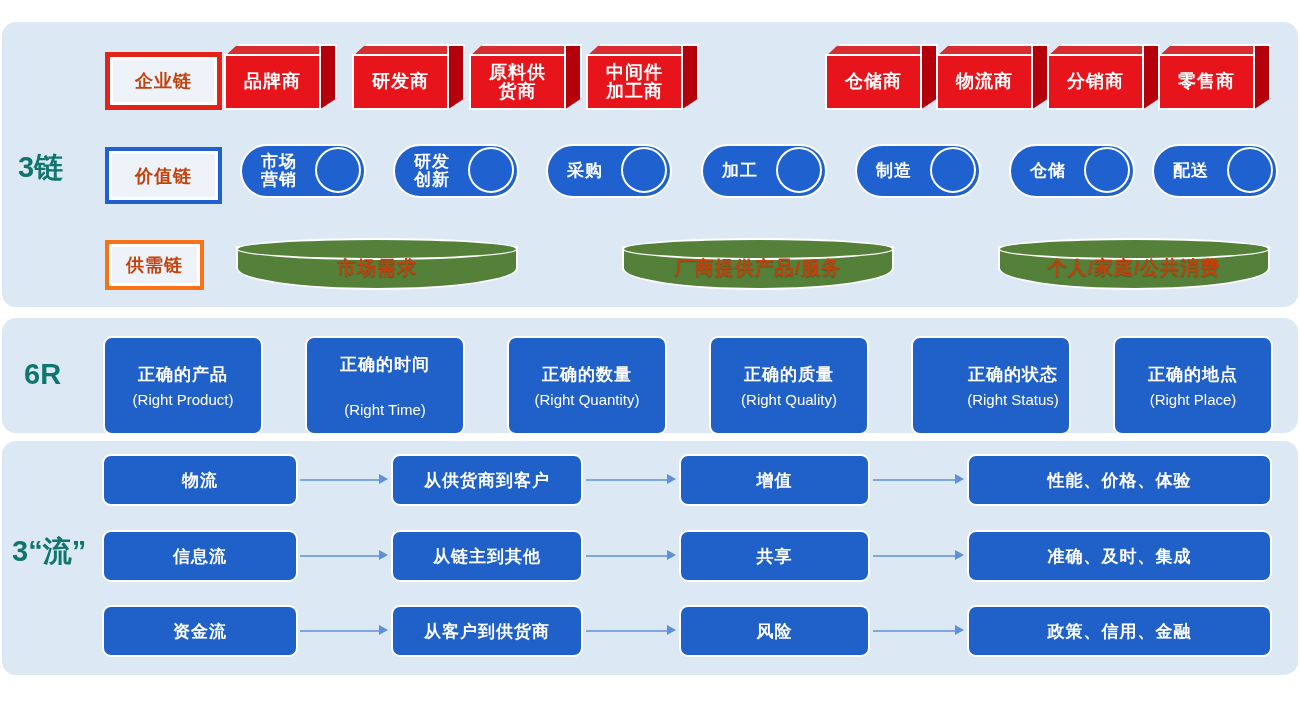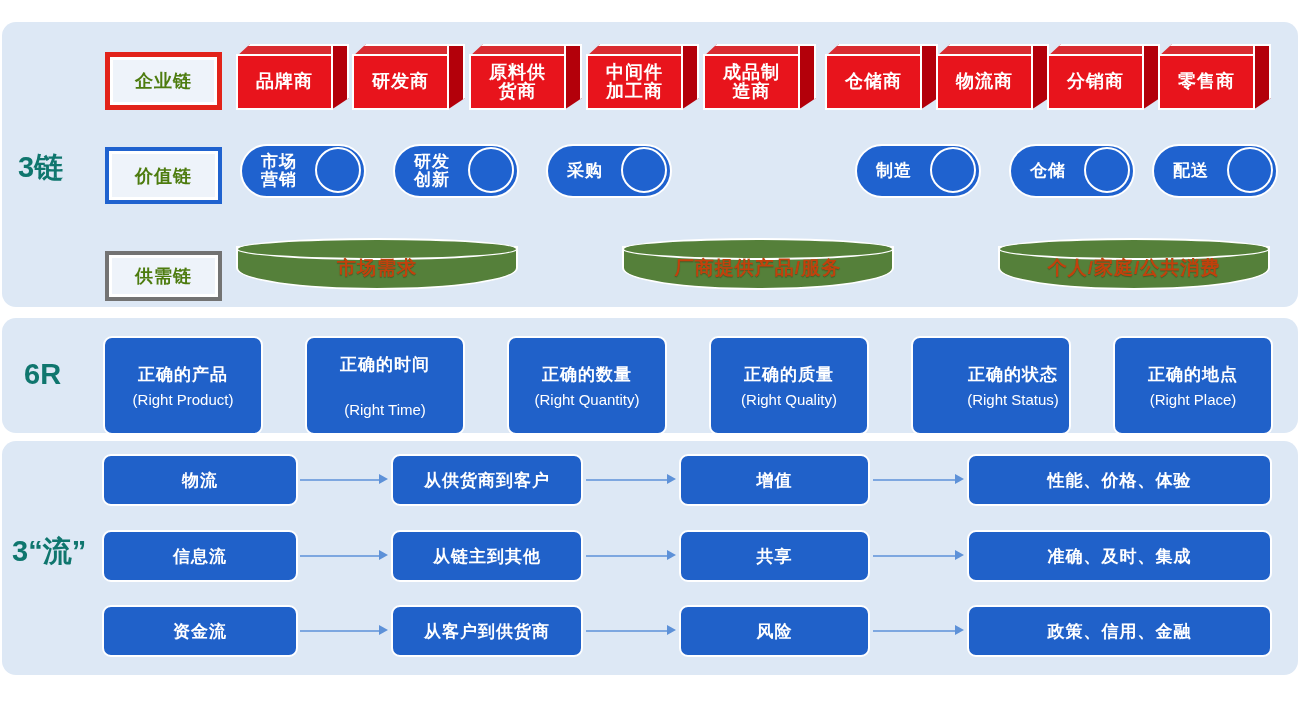--- a/index.html
+++ b/index.html
@@ -33,39 +33,38 @@
   #label-3chain{left:18px;top:153px;}
   #label-6r{left:24px;top:360px;}
   #label-3flow{left:12px;top:537px;}
 
   
   .legend-key{
     position:absolute;
     box-sizing:border-box;
     background:#eef3fa;
     display:flex;align-items:center;justify-content:center;
-    font-weight:bold;font-size:18px;color:#4d7c0f;
+    font-weight:bold;font-size:18px;color:#c2410c;
     letter-spacing:1px;
   }
   .legend-key span{pointer-events:none;}
   #key-enterprise{
     left:105px;top:52px;width:117px;height:58px;
     border:5px solid #e2231a;
     box-shadow:inset 0 0 0 3px #ffffff;
   }
   #key-value{
     left:105px;top:147px;width:117px;height:57px;
     border:4px solid #1f62cf;
     box-shadow:inset 0 0 0 3px #ffffff;
   }
   #key-supply{
-    left:105px;top:240px;width:117px;height:50px;
-    border:4px solid #737373;
+    left:105px;top:240px;width:99px;height:50px;
+    border:4px solid #f97316;
     box-shadow:inset 0 0 0 3px #ffffff;
-    margin-top:11px;
   }
 
   
   .box3d{
     position:absolute;
     top:44px;
     height:66px;
   }
   .box3d .front{
     position:absolute;left:0;top:10px;
@@ -233,44 +232,39 @@
   <div class="legend-key" id="key-enterprise">
     <span>企业链</span>
   </div>
   <div class="legend-key" id="key-value">
     <span>价值链</span>
   </div>
   <div class="legend-key" id="key-supply">
     <span>供需链</span>
   </div>
 
-  <div class="box3d" style="left:236px;width:113px;">
+  <div class="box3d" style="left:224px;width:113px;">
     <div class="top"></div>
     <div class="side"></div>
     <div class="front">品牌商</div>
   </div>
   <div class="box3d" style="left:352px;width:113px;">
     <div class="top"></div>
     <div class="side"></div>
     <div class="front">研发商</div>
   </div>
   <div class="box3d" style="left:469px;width:113px;">
     <div class="top"></div>
     <div class="side"></div>
     <div class="front">原料供<br>货商</div>
   </div>
   <div class="box3d" style="left:586px;width:113px;">
     <div class="top"></div>
     <div class="side"></div>
     <div class="front">中间件<br>加工商</div>
-  </div>
-  <div class="box3d" style="left:703px;width:113px;">
-    <div class="top"></div>
-    <div class="side"></div>
-    <div class="front">成品制<br>造商</div>
   </div>
   <div class="box3d" style="left:825px;width:113px;">
     <div class="top"></div>
     <div class="side"></div>
     <div class="front">仓储商</div>
   </div>
   <div class="box3d" style="left:936px;width:113px;">
     <div class="top"></div>
     <div class="side"></div>
     <div class="front">物流商</div>
@@ -289,20 +283,24 @@
   <div class="cyl-h" style="left:240px;width:126px;">
     <div class="cyl-label">市场<br>营销</div>
     <div class="cap"></div>
   </div>
   <div class="cyl-h" style="left:393px;width:126px;">
     <div class="cyl-label">研发<br>创新</div>
     <div class="cap"></div>
   </div>
   <div class="cyl-h" style="left:546px;width:126px;">
     <div class="cyl-label">采购</div>
+    <div class="cap"></div>
+  </div>
+  <div class="cyl-h" style="left:701px;width:126px;">
+    <div class="cyl-label">加工</div>
     <div class="cap"></div>
   </div>
   <div class="cyl-h" style="left:855px;width:126px;">
     <div class="cyl-label">制造</div>
     <div class="cap"></div>
   </div>
   <div class="cyl-h" style="left:1009px;width:126px;">
     <div class="cyl-label">仓储</div>
     <div class="cap"></div>
   </div>

